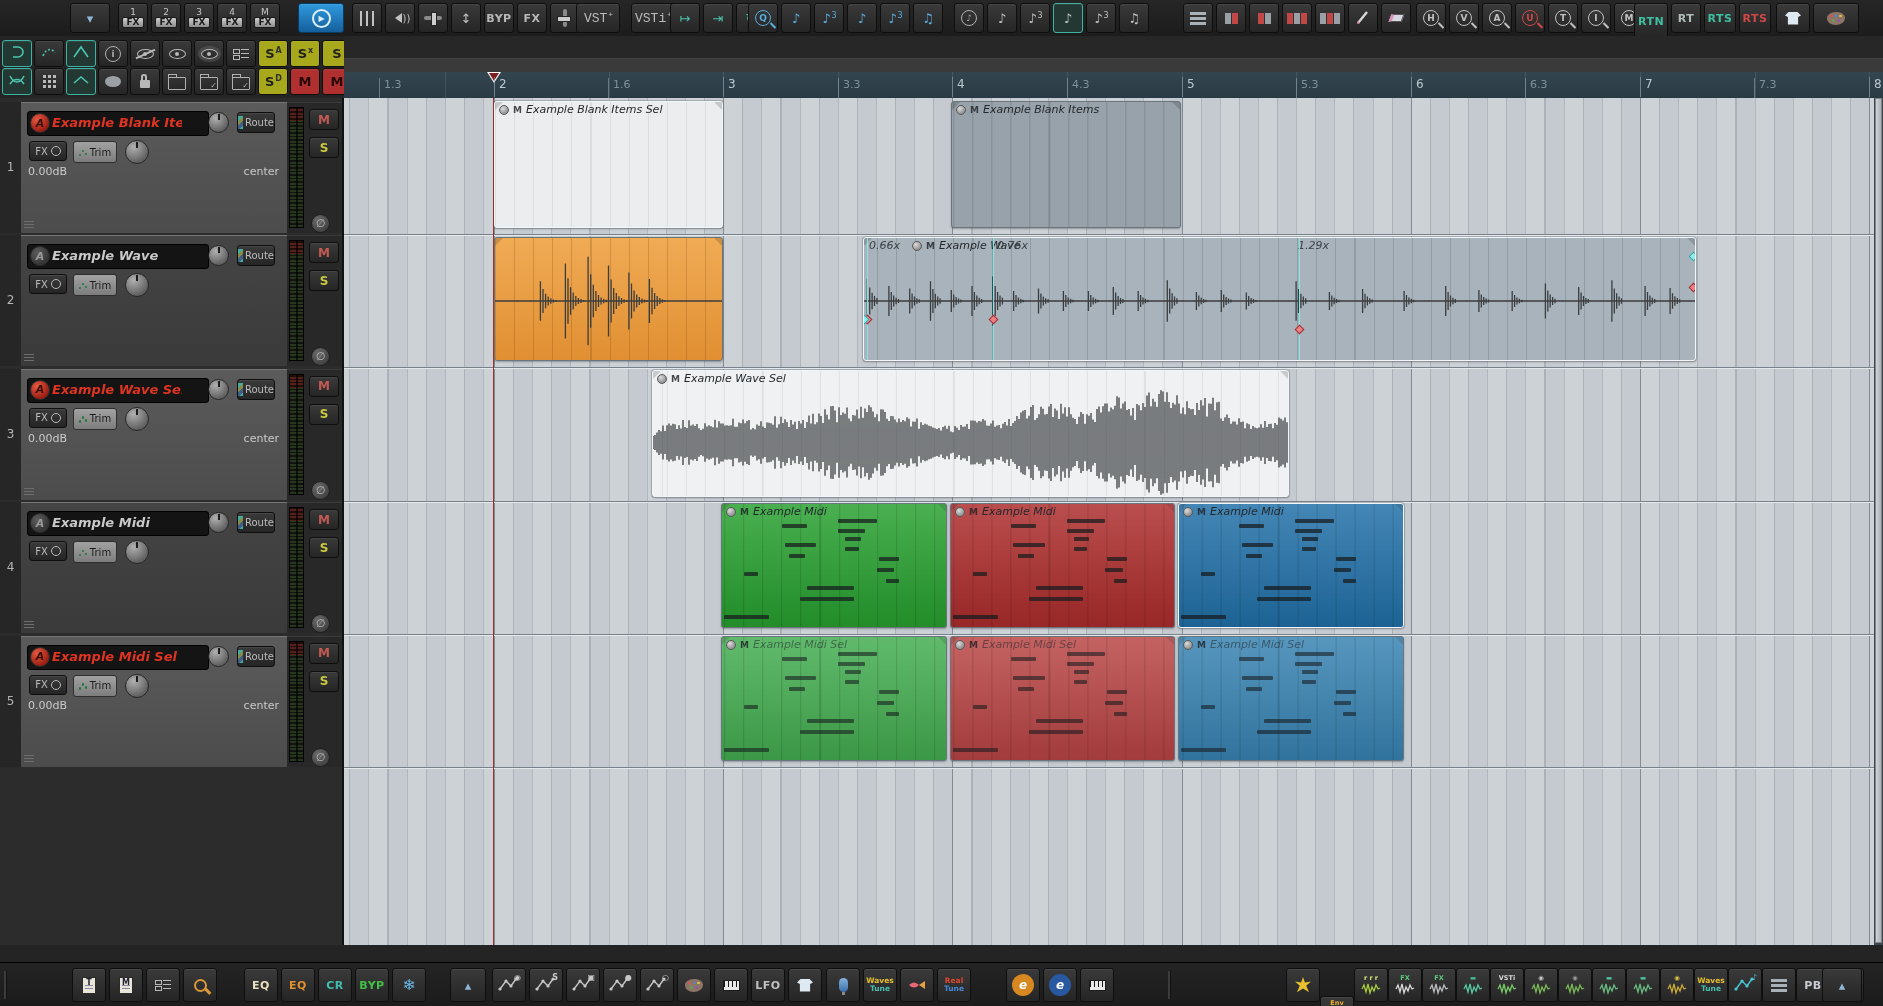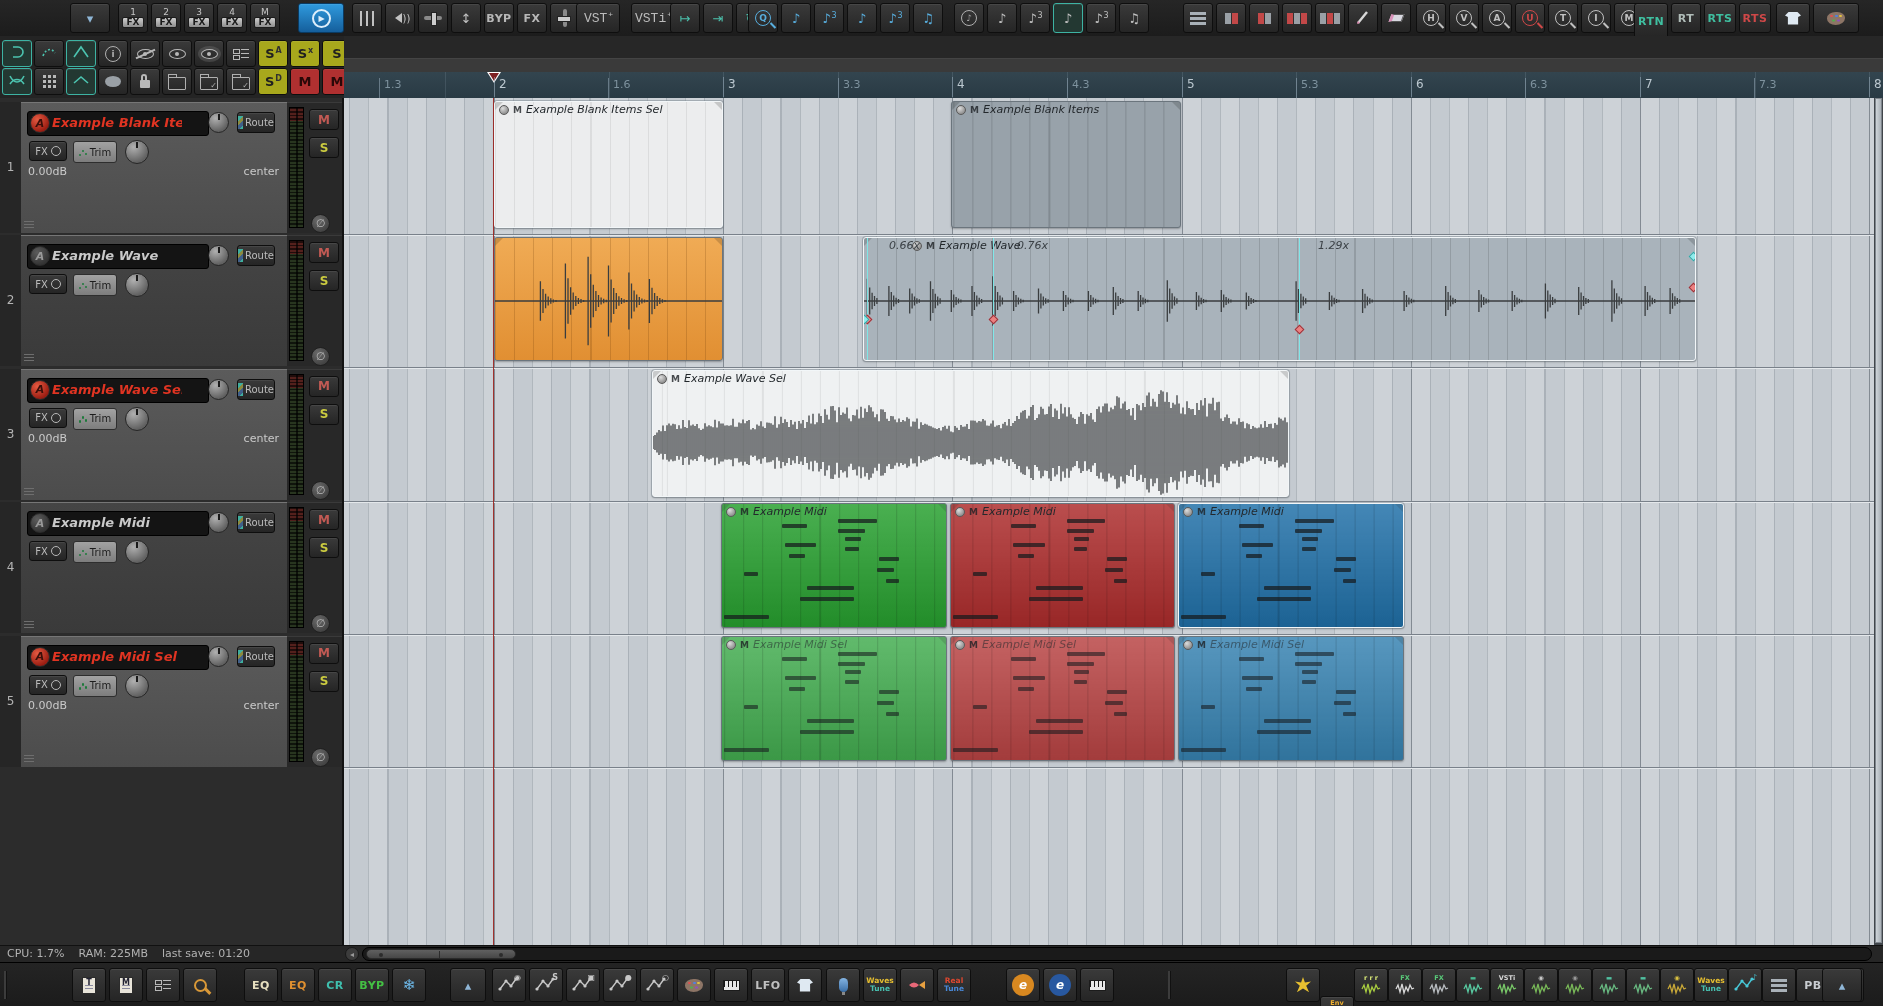--- a/index.html
+++ b/index.html
@@ -82,21 +82,21 @@
   .mi::after{content:"";position:absolute;right:0;top:0;border-top:8px solid rgba(0,0,0,.16);border-left:8px solid transparent;}
   .hdr{position:absolute;top:0;left:0;right:0;height:15px;display:flex;align-items:center;gap:4px;padding-left:4px;
        font-size:11px;font-style:italic;color:#23282c;z-index:5;}
   .hdr.dim{color:rgba(35,40,44,.55);}
   .chipc{width:10px;height:10px;border-radius:50%;background:radial-gradient(circle at 35% 30%,#dcdcdc,#8e8e8e 75%);border:1px solid #5a5a5a;flex:0 0 auto;box-sizing:border-box;}
   .mchip{font-size:9px;font-weight:bold;font-style:normal;color:rgba(30,34,38,.8);}
   .wf{position:absolute;left:0;z-index:2;}
   .sline{position:absolute;top:0;bottom:0;width:1px;background:rgba(125,235,235,.95);z-index:6;}
   .sdiam{position:absolute;width:7px;height:7px;transform:rotate(45deg);background:#ec8080;border:1px solid #97343c;z-index:7;box-sizing:border-box;}
   .sdiam.cy{background:#8fecec;border-color:#3aa3a3;}
-  .ratelbl{position:absolute;top:1px;font-size:11px;font-style:italic;color:#3b4146;z-index:6;padding-left:20px;}
+  .ratelbl{position:absolute;top:1px;font-size:11px;font-style:italic;color:#3b4146;z-index:6;}
   .mnote{position:absolute;height:4px;border-radius:1px;background:rgba(22,26,29,.72);z-index:3;}
   #cursor-line{position:absolute;left:149px;top:0;bottom:0;width:1px;background:rgba(155,32,28,.9);z-index:40;}
   #vscroll{position:absolute;left:1874px;top:98px;width:9px;height:847px;background:#41464b;}
   #vscroll .vthumb{position:absolute;left:1px;top:0;width:7px;height:845px;background:linear-gradient(90deg,#cdd3d8,#aab1b7);border:1px solid #7e858c;box-sizing:border-box;}
   
   #statusbar{position:absolute;left:0;top:945px;width:1883px;height:17px;background:#262626;border-top:1px solid #111;box-sizing:border-box;}
   #status-text{position:absolute;left:7px;top:1px;font-size:11px;color:#b2b2b2;display:flex;gap:14px;}
   #hscroll{position:absolute;left:345px;top:1px;width:1530px;height:14px;}
   #hs-left{position:absolute;left:0;top:0;width:14px;height:14px;border-radius:50%;background:#3c3c3c;border:1px solid #181818;color:#999;
            font-size:8px;display:flex;align-items:center;justify-content:center;box-sizing:border-box;}
@@ -854,37 +854,20 @@
         <div class="mnote" style="left: 69%; top: 52%; width: 8%; opacity: 0.8;"></div>
         <div class="mnote" style="left: 73%; top: 61%; width: 6%; opacity: 0.8;"></div>
         <div class="mnote" style="left: 38%; top: 67%; width: 21%; opacity: 0.8;"></div>
         <div class="mnote" style="left: 35%; top: 76%; width: 24%; opacity: 0.8;"></div>
         <div class="mnote" style="left: 1%; top: 90%; width: 20%; opacity: 0.8;"></div>
       </div>
     </main>
   <div id="vscroll">
       <div class="vthumb"></div>
     </div>
-  <div id="statusbar">
-    <div id="status-text">
-      <span>CPU: 1.7%</span>
-      <span>RAM: 225MB</span>
-      <span>last save: 01:20</span>
-    </div>
-    <div id="hscroll">
-      <div id="hs-left">◂</div>
-      <div id="hs-track">
-        <div id="hs-thumb">
-          <i style="left:12px"></i>
-            <i class="c"></i>
-            <i style="left:132px"></i>
-        </div>
-      </div>
-    </div>
-  </div>
   <footer id="bottombar">
     <div class="vdiv" style="left:4px"></div>
     <div class="vdiv" style="left:1168px"></div>
   <div class="bgroup" style="left: 72px;">
         <div class="btn bbtn" style="height: 34px; min-width: 34px;">
           <span class="docic">T</span>
         </div>
         <div class="btn bbtn" style="height: 34px; min-width: 34px;">
           <span class="docic">M</span>
         </div>

